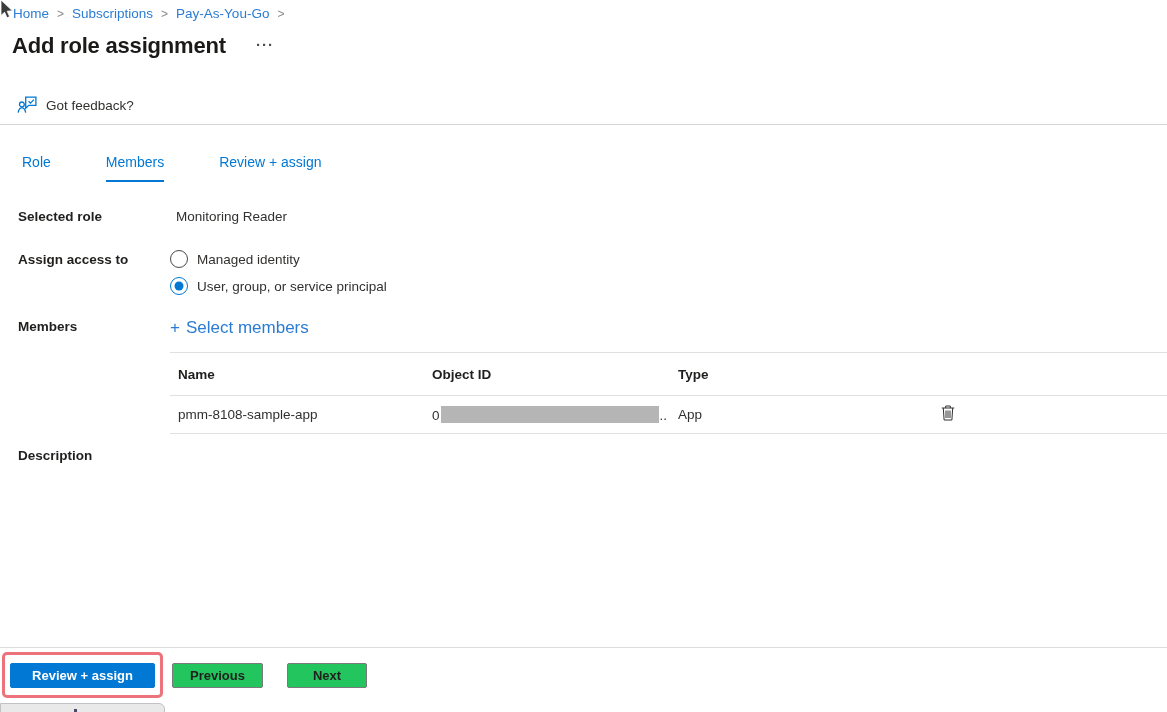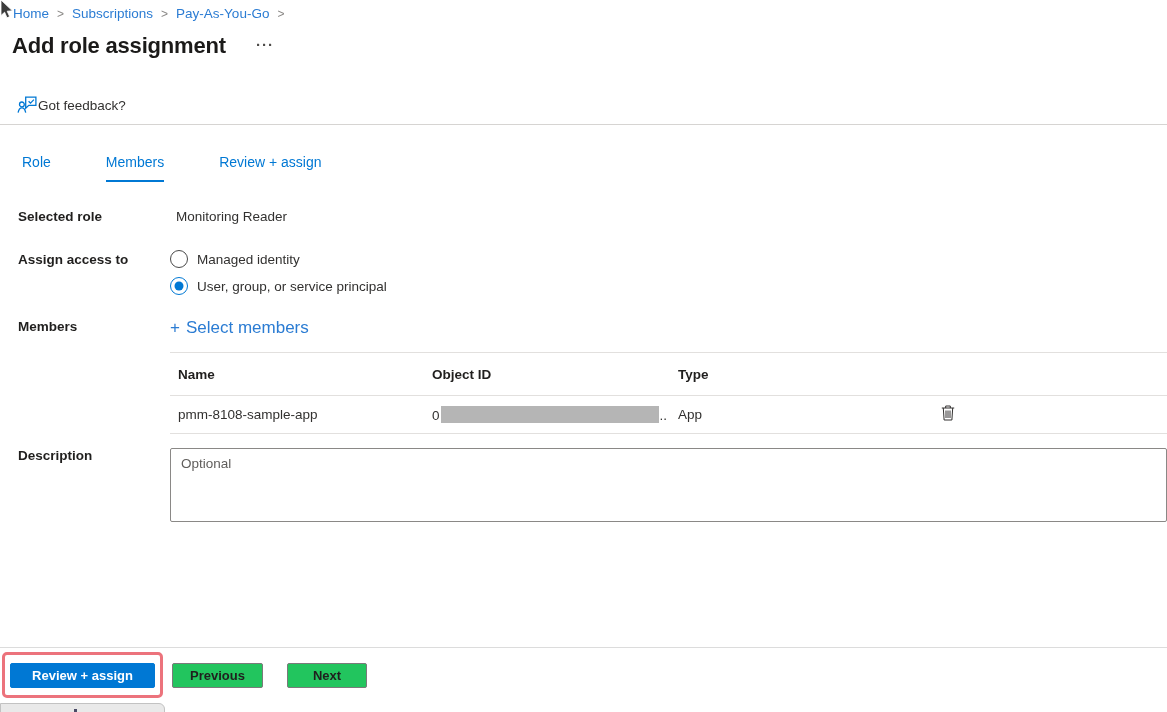--- a/index.html
+++ b/index.html
@@ -12,21 +12,21 @@
   .breadcrumb { left:13px; top:6px; font-size:13.5px; display:flex; align-items:center; }
   .crumb { color:#2b7cd3; cursor:pointer; text-decoration:none; }
   .crumb-sep { color:#8a8886; margin:0 8px; font-size:12px; }
 
   
   .page-title { left:12px; top:33px; font-size:22px; font-weight:700; color:#1b1a19; letter-spacing:-0.2px; }
   .more-btn { left:256px; top:36px; font-size:15px; font-weight:700; color:#4d4b49; letter-spacing:1px; cursor:pointer; }
 
   
   .cmd-feedback { left:17px; top:95px; display:flex; align-items:center; cursor:pointer; }
-  .cmd-feedback span.lbl { font-size:13.5px; color:#323130;text-align:center; }
+  .cmd-feedback span.lbl { margin-left:8px; font-size:13.5px; color:#323130;text-align:center; }
   .divider { left:0; top:124px; width:1167px; height:0; border-top:1px solid #d6d4d2; }
 
   
   .tabs { left:22px; top:154px; display:flex;gap:30px; }
   .tab { color:#0078d4; font-size:14px; padding-bottom:10px; margin-right:25px; cursor:pointer; border-bottom:2px solid transparent; }
   .tab.active { border-bottom:2px solid #0078d4; }
 
   
   .flabel { left:18px; font-size:13.5px; font-weight:700; color:#201f1e; }
   .fvalue { left:176px; font-size:13.5px; color:#323130; }
@@ -160,21 +160,20 @@
               <path d="M2.3 3l0.8 12h7.8L11.7 3"></path>
               <path d="M5 5.5v7.5M7 5.5v7.5M9 5.5v7.5"></path>
             </svg>
           </span>
         </button>
       </div>
     </div>
   </div>
 
   <div class="abs flabel" style="top:448px;">Description</div>
-  <textarea class="abs desc-area" placeholder="Optional" style=""></textarea>
 
   <div class="abs footer-divider"></div>
   <div class="abs red-annotation"></div>
   <button class="abs btn btn-primary">Review + assign</button>
   <button class="abs btn btn-secondary btn-previous">Previous</button>
   <button class="abs btn btn-secondary btn-next">Next</button>
 
   <div class="abs bottom-box">
     <span class="bottom-box-mark"></span>
   </div>

